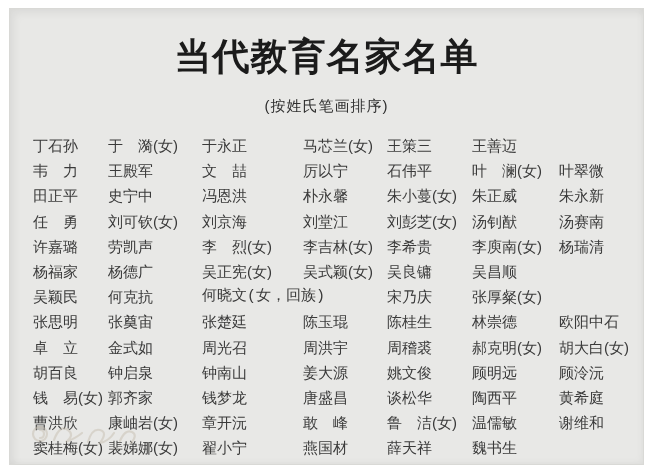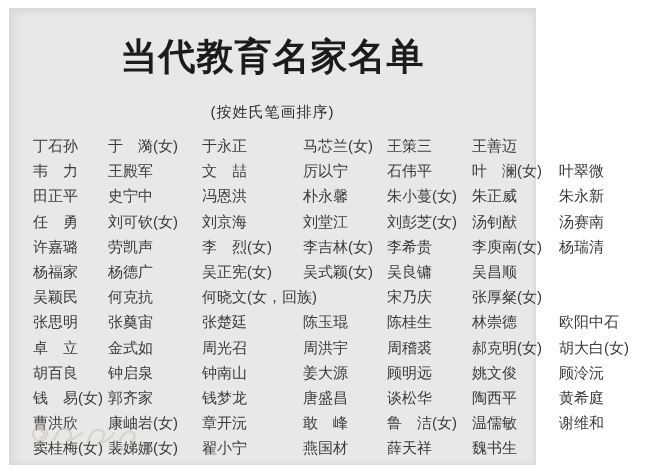--- a/index.html
+++ b/index.html
@@ -15,40 +15,40 @@
   html, body {
     margin: 0; padding: 0;
     width: 650px; height: 473px;
     background: var(--page-bg);
     font-family: "Liberation Sans", "DejaVu Sans", sans-serif;
     overflow: hidden;
   }
   .panel {
     position: absolute;
     left: 9px; top: 8px;
-    width: 527px; height: 457px;
+    width: 635px; height: 457px;
     background: var(--panel-bg);
     border: 1px solid var(--panel-edge);
     box-shadow: inset 4px 4px 8px rgba(0,0,0,0.06),
                 inset -2px -2px 6px rgba(0,0,0,0.035);
   }
   .header {
     position: absolute;
     top: 28px; left: 0; right: 0;
     text-align: center;
   }
   .title {
     font-size: 37px;
     font-weight: 700;
     letter-spacing: 1px;
     color: var(--title-text);
     line-height: 1.1;
   }
   .subtitle {
-    margin-top: 25px;
+    margin-top: 19px;
     font-size: 15px;
     letter-spacing: 1px;
     color: var(--subtitle-text);
   }
   .names-grid {
     position: absolute;
     left: 23px; top: 124px;
     width: 606px;
   }
   .name-row {
@@ -130,21 +130,21 @@
         <span class="name-cell">杨福家</span>
         <span class="name-cell">杨德广</span>
         <span class="name-cell">吴正宪(女)</span>
         <span class="name-cell">吴式颖(女)</span>
         <span class="name-cell">吴良镛</span>
         <span class="name-cell">吴昌顺</span>
       </div>
       <div class="name-row">
         <span class="name-cell">吴颖民</span>
         <span class="name-cell">何克抗</span>
-        <span class="name-cell" style="grid-column: span 2;">何晓文(女，回族)</span>
+        <span class="name-cell" style="grid-column: span 2; font-family: Liberation Mono, monospace;">何晓文(女，回族)</span>
         <span class="name-cell">宋乃庆</span>
         <span class="name-cell">张厚粲(女)</span>
       </div>
       <div class="name-row">
         <span class="name-cell">张思明</span>
         <span class="name-cell">张奠宙</span>
         <span class="name-cell">张楚廷</span>
         <span class="name-cell">陈玉琨</span>
         <span class="name-cell">陈桂生</span>
         <span class="name-cell">林崇德</span>
@@ -157,22 +157,22 @@
         <span class="name-cell">周洪宇</span>
         <span class="name-cell">周稽裘</span>
         <span class="name-cell">郝克明(女)</span>
         <span class="name-cell">胡大白(女)</span>
       </div>
       <div class="name-row">
         <span class="name-cell">胡百良</span>
         <span class="name-cell">钟启泉</span>
         <span class="name-cell">钟南山</span>
         <span class="name-cell">姜大源</span>
+        <span class="name-cell">姚文俊</span>
         <span class="name-cell">顾明远</span>
-        <span class="name-cell">姚文俊</span>
         <span class="name-cell">顾泠沅</span>
       </div>
       <div class="name-row">
         <span class="name-cell">钱　易(女)</span>
         <span class="name-cell">郭齐家</span>
         <span class="name-cell">钱梦龙</span>
         <span class="name-cell">唐盛昌</span>
         <span class="name-cell">谈松华</span>
         <span class="name-cell">陶西平</span>
         <span class="name-cell">黄希庭</span>

